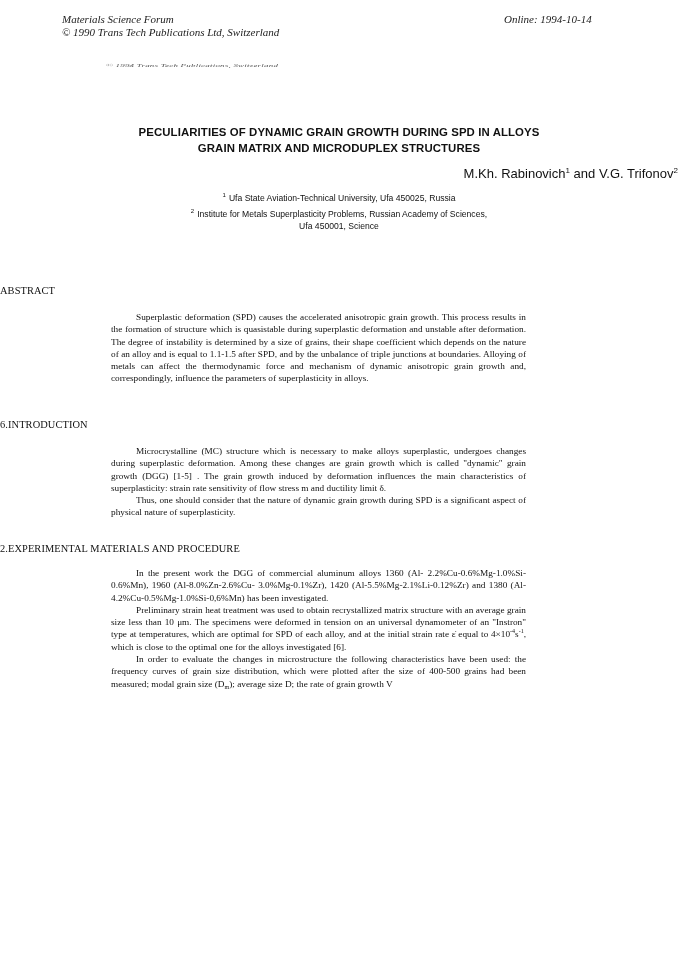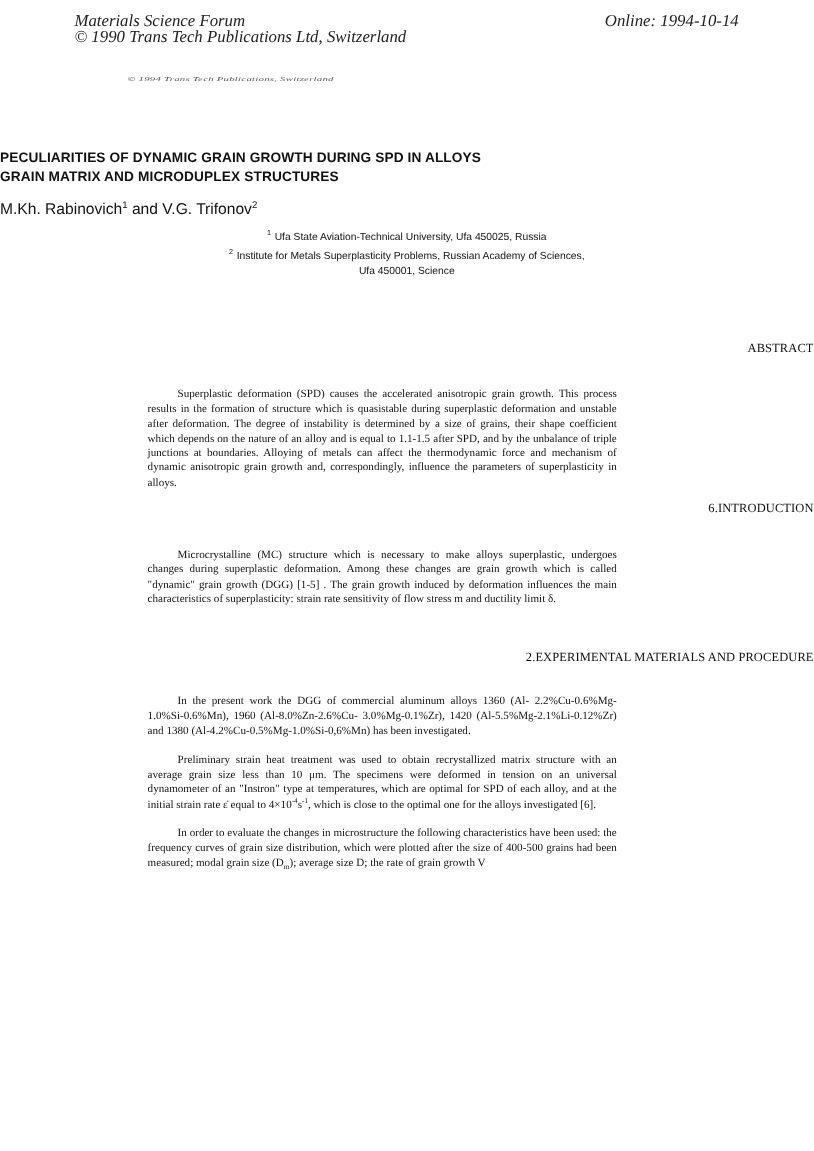--- a/index.html
+++ b/index.html
@@ -1,30 +1,30 @@
 <!DOCTYPE html>
 <html><head>
   <meta charset="utf-8">
   <style>
     html, body { margin: 0; padding: 0; background: #ffffff; }
     body { width: 678px; height: 959px; position: relative; overflow: hidden; color: #111; }
-    .hdr { position: absolute; font-family: "Liberation Serif", serif; font-style: italic; font-size: 14px; line-height: 12.5px; color: #222; }
+    .hdr { position: absolute; font-family: "Liberation Serif", serif; font-style: italic; font-size: 11px; line-height: 12.5px; color: #222; }
     .hdr-left { left: 62px; top: 13px; }
     .hdr-right { left: 504px; top: 13px; text-align: right; }
     .hdr-faded { position: absolute; left: 106px; top: 63px; font-family: "Liberation Serif", serif; font-style: italic; font-size: 9px; color: #555; transform: scaleY(0.55); transform-origin: top left; letter-spacing: 0.2px; }
-    .title { position: absolute; left: 0; width: 678px; top: 125px; font-family: "Liberation Sans", sans-serif; font-weight: bold; font-size: 11.4px; line-height: 15.5px; letter-spacing: 0.1px; }
-    .authors { position: absolute; left: 0; width: 678px; top: 166px; text-align: left; font-family: "Liberation Sans", sans-serif; font-size: 13px; }
+    .title { position: absolute; left: 0; width: 678px; top: 125px; text-align: center; font-family: "Liberation Sans", sans-serif; font-weight: bold; font-size: 11.4px; line-height: 15.5px; letter-spacing: 0.1px; }
+    .authors { position: absolute; left: 0; width: 678px; top: 166px; text-align: right; font-family: "Liberation Sans", sans-serif; font-size: 13px; }
     .authors sup { font-size: 8px; vertical-align: 5px; }
     .affil { position: absolute; left: 0; width: 678px; text-align: center; font-family: "Liberation Sans", sans-serif; font-size: 8.6px; line-height: 11.5px; }
     .affil sup { font-size: 6px; vertical-align: 4px; margin-right: 3px; }
     .affil1 { top: 190px; }
     .affil2 { top: 206px; }
-    .section-head { position: absolute; left: 0; width: 678px; text-align: right; font-family: "Liberation Serif", serif; font-size: 10.4px; letter-spacing: 0.1px; }
+    .section-head { position: absolute; left: 0; width: 678px; text-align: left; font-family: "Liberation Serif", serif; font-size: 10.4px; letter-spacing: 0.1px; }
     .para { position: absolute; left: 111px; width: 415px; font-family: "Liberation Serif", serif; font-size: 9.25px; line-height: 12.3px; text-align: justify; text-align-last: left; }
-    .para p { margin: 12px; text-indent: 25px; }
+    .para p { margin: 0; text-indent: 25px; }
     .para sup { font-size: 6px; vertical-align: 4px; line-height: 0; }
     .para sub { font-size: 6px; vertical-align: -2px; line-height: 0; }
   </style>
 </head>
 <body>
 
 <div class="hdr hdr-left">
   <div>Materials Science Forum</div>
   <div>© 1990 Trans Tech Publications Ltd, Switzerland</div>
 </div>
@@ -49,20 +49,21 @@
 </div>
 
 <div class="section-head" style="top:285px;">ABSTRACT</div>
 <div class="para" style="top:311px;">
   <p>Superplastic deformation (SPD) causes the accelerated anisotropic grain growth. This process results in the formation of structure which is quasistable during superplastic deformation and unstable after deformation. The degree of instability is determined by a size of grains, their shape coefficient which depends on the nature of an alloy and is equal to 1.1-1.5 after SPD, and by the unbalance of triple junctions at boundaries. Alloying of metals can affect the thermodynamic force and mechanism of dynamic anisotropic grain growth and, correspondingly, influence the parameters of superplasticity in alloys.</p>
 </div>
 
 <div class="section-head" style="top:419px;">6.INTRODUCTION</div>
 <div class="para" style="top:445px;">
   <p>Microcrystalline (MC) structure which is necessary to make alloys superplastic, undergoes changes during superplastic deformation. Among these changes are grain growth which is called "dynamic" grain growth (DGG) [1-5] . The grain growth induced by deformation influences the main characteristics of superplasticity: strain rate sensitivity of flow stress m and ductility limit δ.</p>
+  <p>Thus, one should consider that the nature of dynamic grain growth during SPD is a significant aspect of physical nature of superplasticity.</p>
 </div>
 
 <div class="section-head" style="top:543px;">2.EXPERIMENTAL MATERIALS AND PROCEDURE</div>
 <div class="para" style="top:567px;">
   <p>In the present work the DGG of commercial aluminum alloys 1360 (Al- 2.2%Cu-0.6%Mg-1.0%Si-0.6%Mn), 1960 (Al-8.0%Zn-2.6%Cu- 3.0%Mg-0.1%Zr), 1420 (Al-5.5%Mg-2.1%Li-0.12%Zr) and 1380 (Al-4.2%Cu-0.5%Mg-1.0%Si-0,6%Mn) has been investigated.</p>
   <p><span>Preliminary strain heat treatment was used to obtain recrystallized matrix structure with an average grain size less than 10 μm. The specimens were deformed in tension on an universal dynamometer of an "Instron" type at temperatures, which are optimal for SPD of each alloy, and at the initial strain rate ε̇ equal to 4×10</span><sup>-4</sup><span>s</span><sup>-1</sup><span>, which is close to the optimal one for the alloys investigated [6].</span></p>
   <p><span>In order to evaluate the changes in microstructure the following characteristics have been used: the frequency curves of grain size distribution, which were plotted after the size of 400-500 grains had been measured; modal grain size (D</span><sub>m</sub><span>); average size D; the rate of grain growth V</span></p>
 </div>
 
 </body></html>

